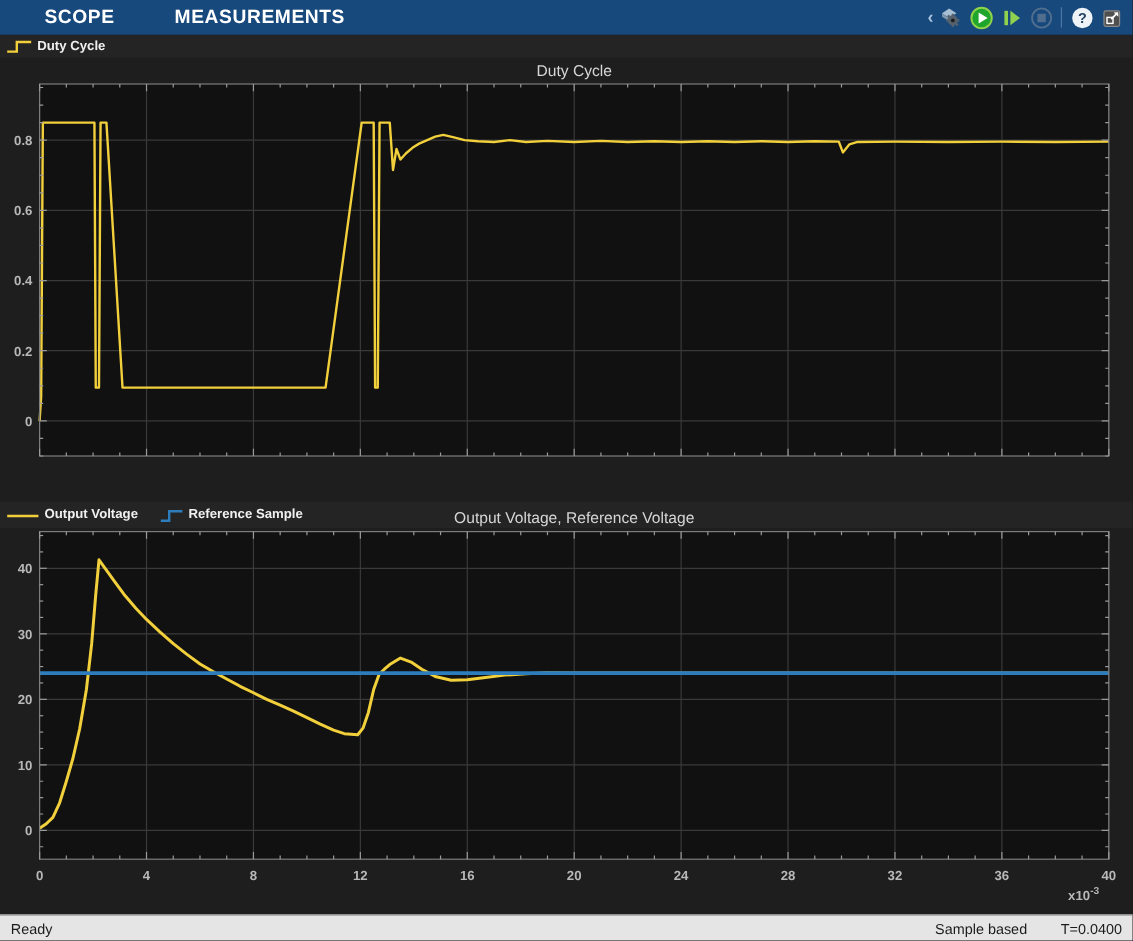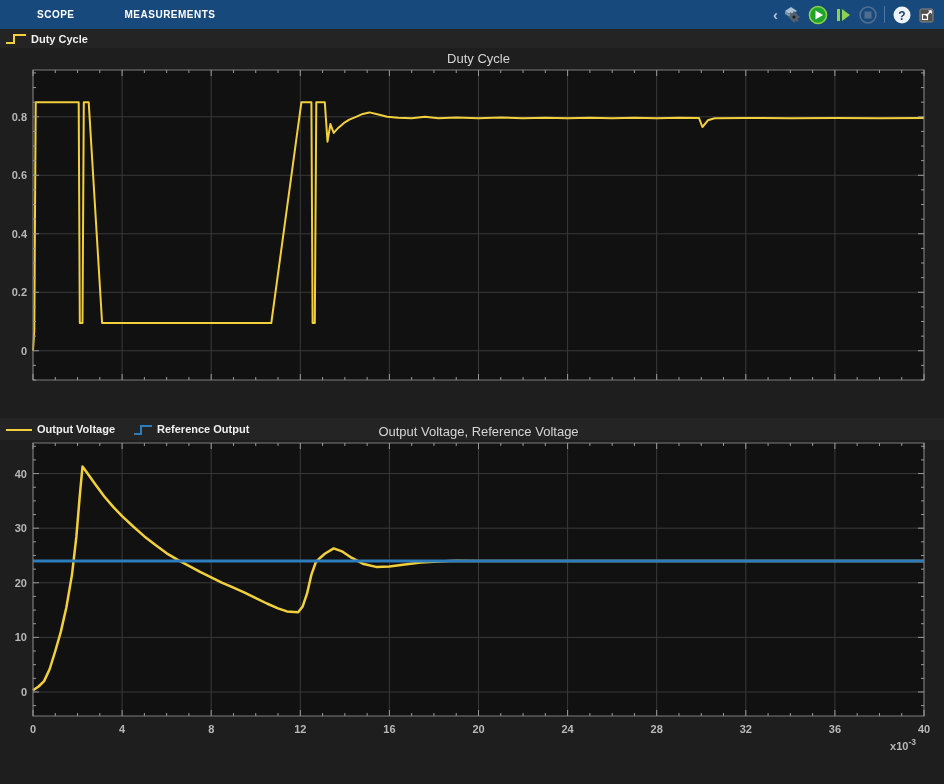--- a/index.html
+++ b/index.html
@@ -2,21 +2,21 @@
 <html><head>
 <meta charset="utf-8">
 <style>
   html,body{margin:0;padding:0;background:#1e1e1e;}
   #window{position:relative;width:944px;height:784px;background:#1e1e1e;overflow:hidden;
           font-family:"Liberation Sans",sans-serif;}
   
   .toolbar{position:absolute;top:0;left:0;right:0;height:29px;background:#17497d;
            border-bottom:1px solid #0c2b4e;display:flex;align-items:center;}
   .tabs{display:flex;padding-left:37px;}
-  .tab{color:#ffffff;font-size:10px;font-weight:600;letter-spacing:.5px;margin-right:50px;cursor:default;}
+  .tab{color:#ffffff;font-size:16px;font-weight:600;letter-spacing:.5px;margin-right:50px;cursor:default;}
   .tool-icons{position:absolute;right:5px;top:0;height:29px;display:flex;align-items:center;}
   .icon-btn{width:25px;height:25px;display:flex;align-items:center;justify-content:center;}
   .chevron{color:#a9c4dd;font-size:15px;font-weight:700;line-height:1;margin-right:2px;}
   .separator{width:1px;height:17px;background:#4d77a3;margin:0 4px;}
   
   .legend-bar{position:absolute;left:0;right:0;background:#242424;display:flex;align-items:center;padding-left:5px;}
   #legend1{top:29px;height:19px;}
   #legend2{top:394px;height:22px;margin-top:24px;}
   .legend-item{display:flex;align-items:center;margin-right:18px;cursor:default;}
   .legend-item .lbl{color:#f0f0f0;font-size:11px;font-weight:700;margin-left:4px;}
@@ -262,21 +262,21 @@
     <div class="legend-item">
       <svg width="28" height="13" viewBox="0 0 28 13">
         <line x1="1" y1="7" x2="27" y2="7" stroke-width="2" stroke="#f2d03c"></line>
       </svg>
       <span class="lbl">Output Voltage</span>
     </div>
     <div class="legend-item">
       <svg width="20" height="13" viewBox="0 0 20 13">
         <polyline points="1,11 8,11 8,3 19,3" fill="none" stroke-width="2" stroke="#2d7dbd"></polyline>
       </svg>
-      <span class="lbl">Reference Output</span>
+      <span class="lbl">Reference Sample</span>
     </div>
   </div>
 
   <svg id="chart2" class="chart" width="944" height="346">
       <rect x="33" y="27" width="891" height="273" fill="#111111"></rect>
       <line x1="33" y1="27" x2="33" y2="300" stroke="#3a3a3a" stroke-width="1"></line>
       <line x1="122.10000000000001" y1="27" x2="122.10000000000001" y2="300" stroke="#3a3a3a" stroke-width="1"></line>
       <line x1="211.20000000000002" y1="27" x2="211.20000000000002" y2="300" stroke="#3a3a3a" stroke-width="1"></line>
       <line x1="300.3" y1="27" x2="300.3" y2="300" stroke="#3a3a3a" stroke-width="1"></line>
       <line x1="389.40000000000003" y1="27" x2="389.40000000000003" y2="300" stroke="#3a3a3a" stroke-width="1"></line>
@@ -429,14 +429,21 @@
       <text x="478.5" y="317" text-anchor="middle" font-size="11" font-weight="700" fill="#b8b8b8">20</text>
       <text x="567.6" y="317" text-anchor="middle" font-size="11" font-weight="700" fill="#b8b8b8">24</text>
       <text x="656.6999999999999" y="317" text-anchor="middle" font-size="11" font-weight="700" fill="#b8b8b8">28</text>
       <text x="745.8000000000001" y="317" text-anchor="middle" font-size="11" font-weight="700" fill="#b8b8b8">32</text>
       <text x="834.9" y="317" text-anchor="middle" font-size="11" font-weight="700" fill="#b8b8b8">36</text>
       <text x="924" y="317" text-anchor="middle" font-size="11" font-weight="700" fill="#b8b8b8">40</text>
       <text x="916" y="334" text-anchor="end" font-size="11" font-weight="700" fill="#b8b8b8">x10<tspan dy="-5" font-size="8.5">-3</tspan></text>
       <text x="478.5" y="20" text-anchor="middle" font-size="13" fill="#d6d6d6">Output Voltage, Reference Voltage</text>
     </svg>
 
+  <div class="statusbar">
+    <span>Ready</span>
+    <span class="status-right">
+      <span>Sample based</span>
+      <span>T=0.0400</span>
+    </span>
+  </div>
 
 </div>
 
 </body></html>

